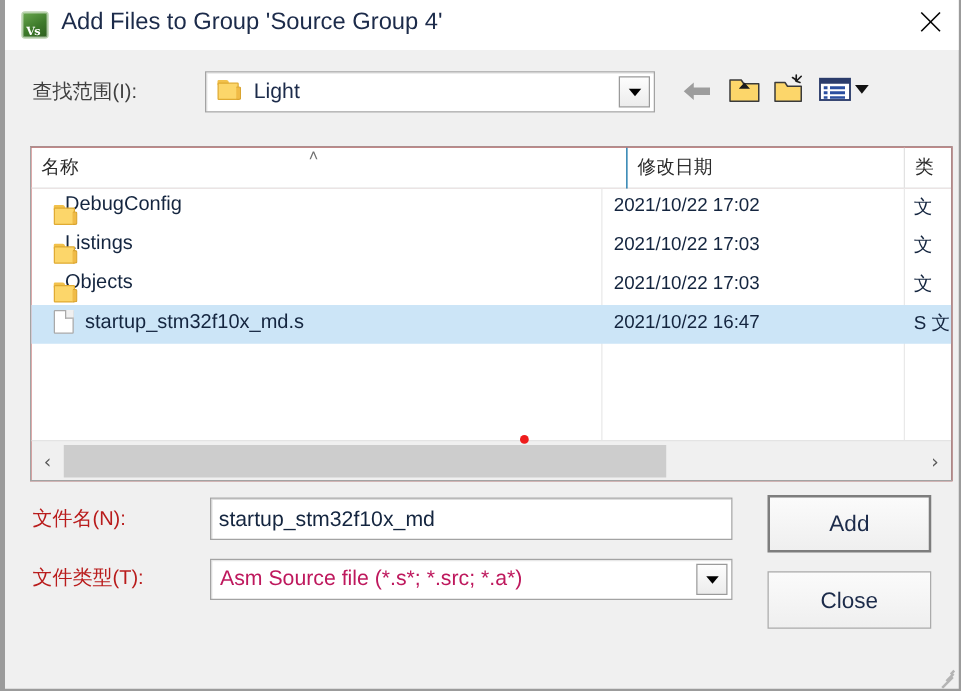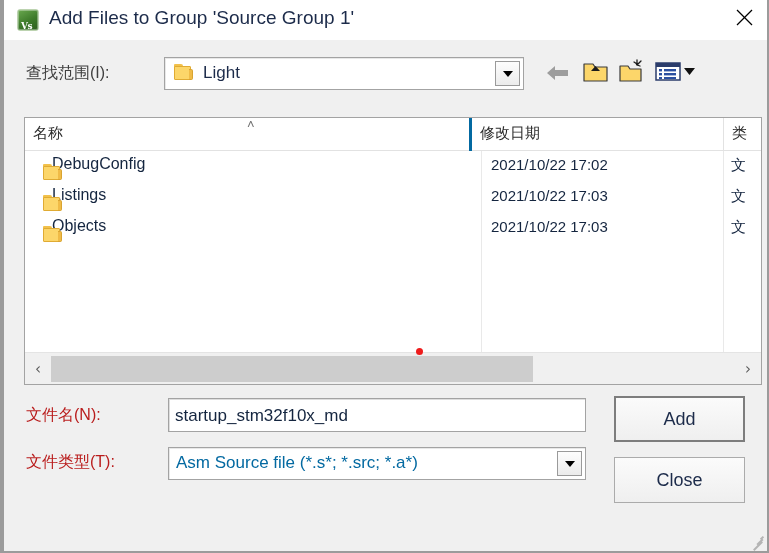--- a/index.html
+++ b/index.html
@@ -148,21 +148,21 @@
     border-bottom: 1px solid #e2e2e2;
   }
   .lv-col {
     position: absolute; top: 0; height: 33px;
     font-size: 15px; color: #2b2b2b;
     padding: 6px 0 0 8px;
     white-space: nowrap; overflow: hidden;
     cursor: pointer;
   }
   .lv-col.c1 { left: 0;   width: 456px; }
-  .lv-col.c2 { left: 444px; width: 242px; border-left: 3px solid #0369a1; font-family: Liberation Mono, monospace; }
+  .lv-col.c2 { left: 476px; width: 242px; border-left: 1px solid #0369a1; font-family: Liberation Mono, monospace; }
   .lv-col.c3 { left: 698px; width: 40px;  border-left: 1px solid #e2e2e2; }
   .sort-caret {
     position: absolute; left: 222px; top: 2px;
     font-size: 13px; color: #6f6f6f;
     line-height: 10px;
   }
 
   .lv-body {
     position: absolute; left: 0; top: 33px;
     width: 100%; height: 201px;
@@ -270,21 +270,21 @@
   }
   .filetype-combo {
     position: absolute; left: 164px; top: 447px;
     width: 418px; height: 33px;
     background: #ffffff;
     border: 1px solid #a3a3a3;
     box-shadow: inset 1px 1px 0 #e8e8e8;
   }
   .filetype-combo .ft-text {
     position: absolute; left: 7px; top: 5px;
-    font-size: 17px; color: #0369a1;
+    font-size: 17px; color: #be185d;
     white-space: nowrap;
   }
 
   
   .btn {
     position: absolute;
     width: 131px; height: 46px;
     background: linear-gradient(#fbfbfb, #efefef);
     border: 1px solid #ababab;
     font-size: 18px;
@@ -320,21 +320,21 @@
 
 <div class="dialog">
 
   <div class="titlebar">
     <div class="title-icon">
       <span class="glyphs">
         <span class="g1">µV</span>
         <span class="g2">Vs</span>
       </span>
     </div>
-    <div class="title-text">Add Files to Group 'Source Group 1'</div>
+    <div class="title-text">Add Files to Group 'Source Group 4'</div>
     <div class="close-btn">
       <svg width="17" height="17" viewBox="0 0 17 17" aria-hidden="true">
         <line x1="1" y1="1" x2="16" y2="16" stroke="#000" stroke-width="1.3"></line>
         <line x1="16" y1="1" x2="1" y2="16" stroke="#000" stroke-width="1.3"></line>
       </svg>
     </div>
   </div>
 
   <div class="lookin-label">查找范围(I):</div>
 
@@ -434,20 +434,28 @@
         <div class="name">
           <span>
             <span class="folder"><span class="tab"></span><span class="body"></span><span class="edge"></span></span>
           </span>
           <span>Objects</span>
         </div>
         <div class="date">2021/10/22 17:03</div>
         <div class="type">文</div>
       </div>
 
+      <div class="row selected">
+        <div class="name">
+          <span class="file-ico"></span>
+          <span>startup_stm32f10x_md.s</span>
+        </div>
+        <div class="date">2021/10/22 16:47</div>
+        <div class="type">S 文</div>
+      </div>
     </div>
 
     <div class="hscroll">
       <div class="hs-arrow left">‹</div>
       <div class="hs-track">
         <div class="hs-thumb"></div>
       </div>
       <div class="hs-arrow right">›</div>
     </div>
   </div>

